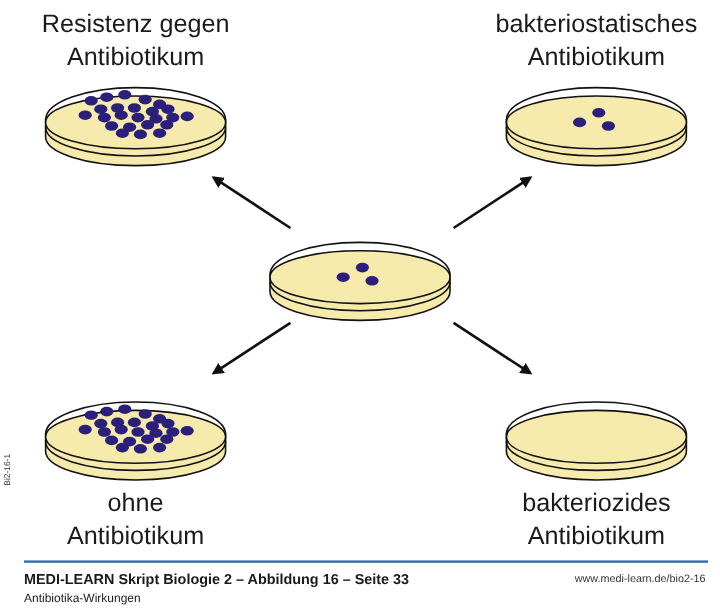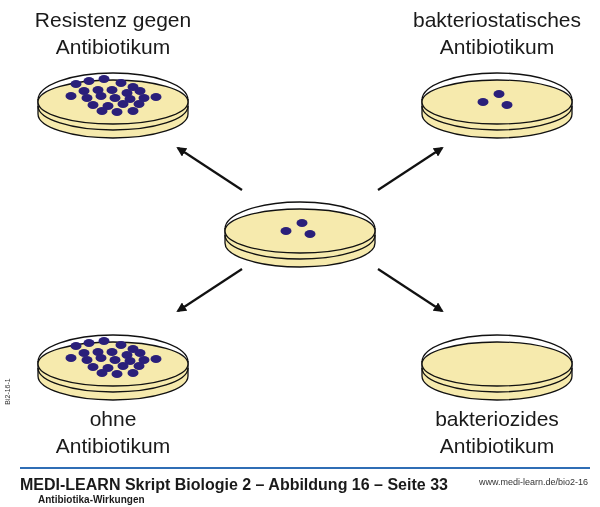--- a/index.html
+++ b/index.html
@@ -1,22 +1,22 @@
 <!DOCTYPE html>
 <html><head>
 <meta charset="utf-8">
 <style>
   html, body { margin:0; padding:0; background:#ffffff; }
   body { width:600px; height:507px; position:relative; overflow:hidden; font-family:"Liberation Sans", sans-serif; }
   svg#diagram { position:absolute; left:0; top:0; }
   .label { font-family:"Liberation Sans", sans-serif; font-size:21px; fill:#1a1a1a; text-anchor:middle; font-stretch:condensed; }
   .side-code { position:absolute; left:-6px; top:388px; transform:rotate(-90deg); font-size:7px; color:#333; font-family:"Liberation Sans", sans-serif; }
   .rule { position:absolute; left:20px; width:570px; top:467px; height:2px; background:#2f6db5; }
-  .foot-left { position:absolute; left:20px; top:476px; font-size:16px; font-weight:bold; color:#1a1a1a; font-family:"Liberation Sans", sans-serif; }
-  .foot-sub { position:absolute; left:38px; top:494px; font-size:10px; font-weight:bold; color:#1a1a1a; font-family:"Liberation Sans", sans-serif; }
+  .foot-left { position:absolute; left:20px; top:476px; font-size:12px; font-weight:bold; color:#1a1a1a; font-family:"Liberation Sans", sans-serif; }
+  .foot-sub { position:absolute; left:20px; top:494px; font-size:10px; font-weight:normal; color:#1a1a1a; font-family:"Liberation Sans", sans-serif; }
   .foot-right { position:absolute; right:12px; top:477px; font-size:9px; color:#333; font-family:"Liberation Sans", sans-serif;margin-left:39px; }
 </style>
 </head>
 <body>
 
 <svg id="diagram" width="600" height="507" viewBox="0 0 600 507">
   <defs>
     <marker id="arrowhead" markerWidth="10" markerHeight="10" refX="8" refY="5" orient="auto" markerUnits="userSpaceOnUse">
       <path d="M0,0 L10,5 L0,10 z" fill="#111"></path>
     </marker>

